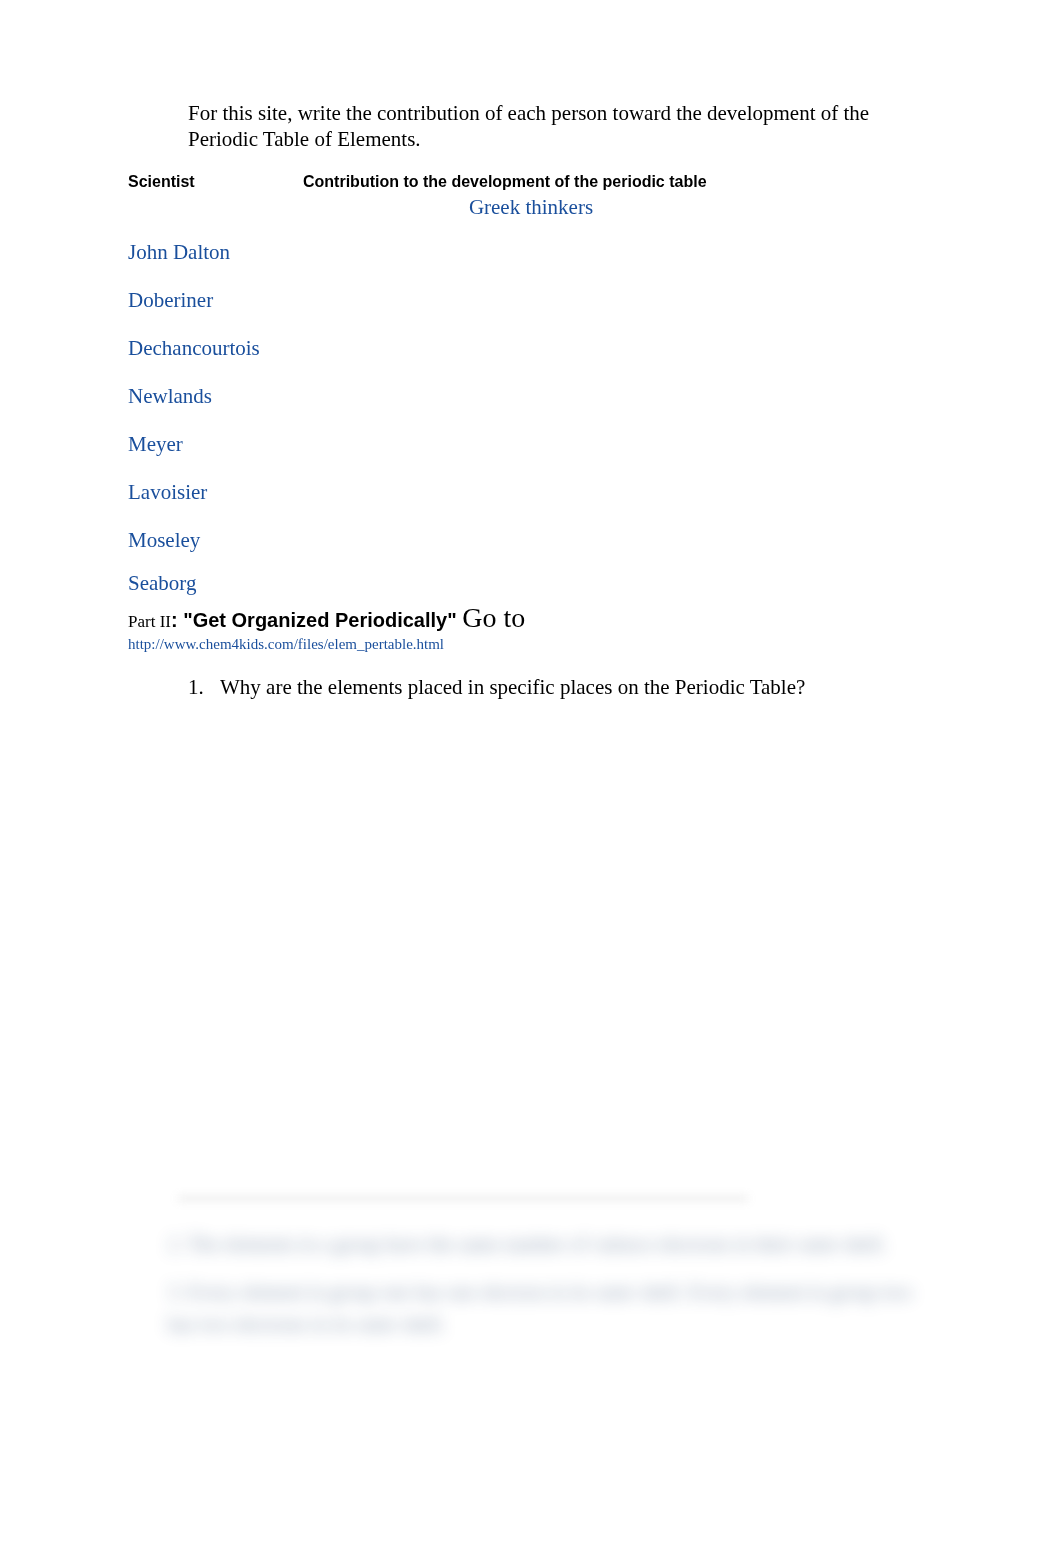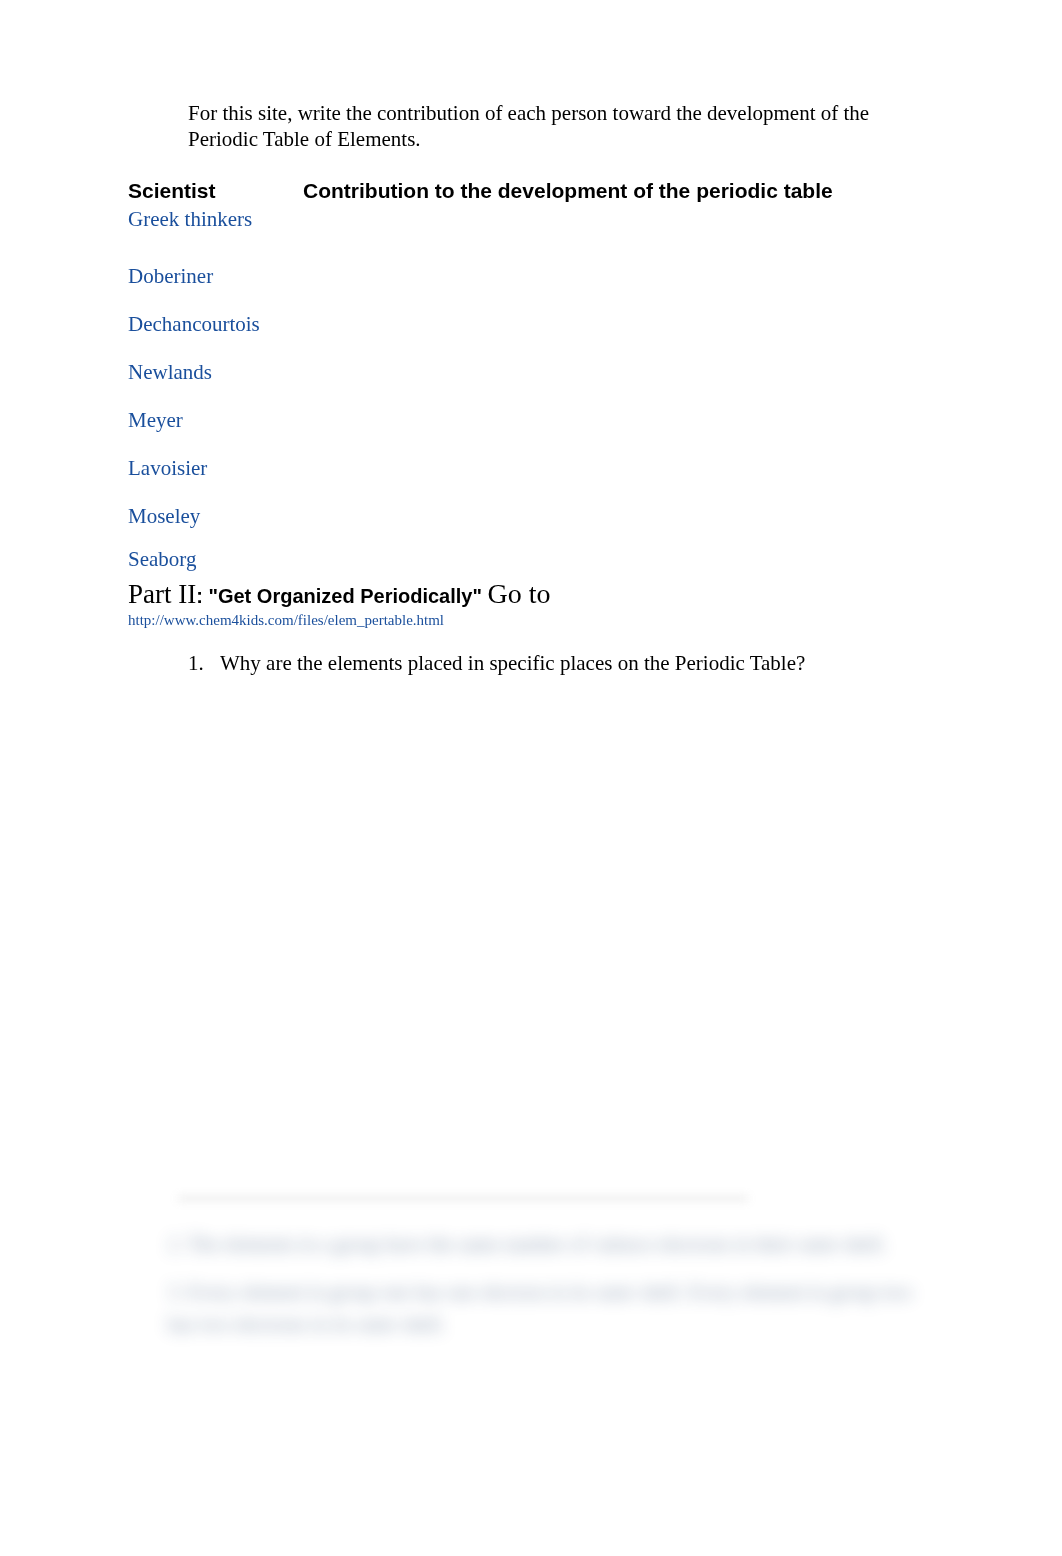--- a/index.html
+++ b/index.html
@@ -12,55 +12,56 @@
       height: 1556px;
       background: #ffffff;
       font-family: "Times New Roman", Times, serif;
       font-size: 21px;
       color: #000000;
       padding: 100px 128px 0 128px;
       position: relative;
     }
     .intro-text {
       margin-left: 60px;
-      margin-bottom: 26px;
+      margin-bottom: 20px;
       line-height: 1.25;
     }
     .table-header {
       display: flex;
       font-family: Arial, Helvetica, sans-serif;
       font-weight: bold;
-      font-size: 21px;
+      font-size: 16px;
       color: #000000;
       margin-bottom: 4px;
     }
     .table-header .col1 {
       width: 175px;
     }
     .scientist-list {
       display: flex;
       flex-direction: column;
     }
     .scientist {
       color: #1a4f9c;
       font-size: 21px;
       margin-bottom: 23px;
     }
     .scientist.tight {
-      margin-bottom: 12px;
+      margin-bottom: 0;
+      text-align: center;
     }
     .scientist.last {
       margin-bottom: 6px;
     }
     .part2-line {
       margin-bottom: 2px;
     }
     .part2-label {
       font-family: "Times New Roman", Times, serif;
-      font-size: 27px;
+      font-size: 17px;
     }
     .part2-title {
       font-family: Arial, Helvetica, sans-serif;
       font-weight: bold;
       font-size: 20px;
     }
     .part2-goto {
       font-family: "Times New Roman", Times, serif;
       font-size: 28px;
     }
@@ -112,20 +113,21 @@
 <div class="intro-text">For this site, write the contribution of each person toward the development of the Periodic Table of Elements.</div>
 
 <div class="table-header">
   <div class="col1">Scientist</div>
   <div class="col2">Contribution to the development of the periodic table</div>
 </div>
 
 <div class="scientist-list">
   <div class="scientist tight">Greek thinkers</div>
   <div style="height:20px"></div>
+  <div class="scientist">John Dalton</div>
   <div class="scientist">Doberiner</div>
   <div class="scientist">Dechancourtois</div>
   <div class="scientist">Newlands</div>
   <div class="scientist">Meyer</div>
   <div class="scientist">Lavoisier</div>
   <div class="scientist" style="margin-bottom:18px">Moseley</div>
   <div class="scientist last">Seaborg</div>
 </div>
 
 <div class="part2-line">

